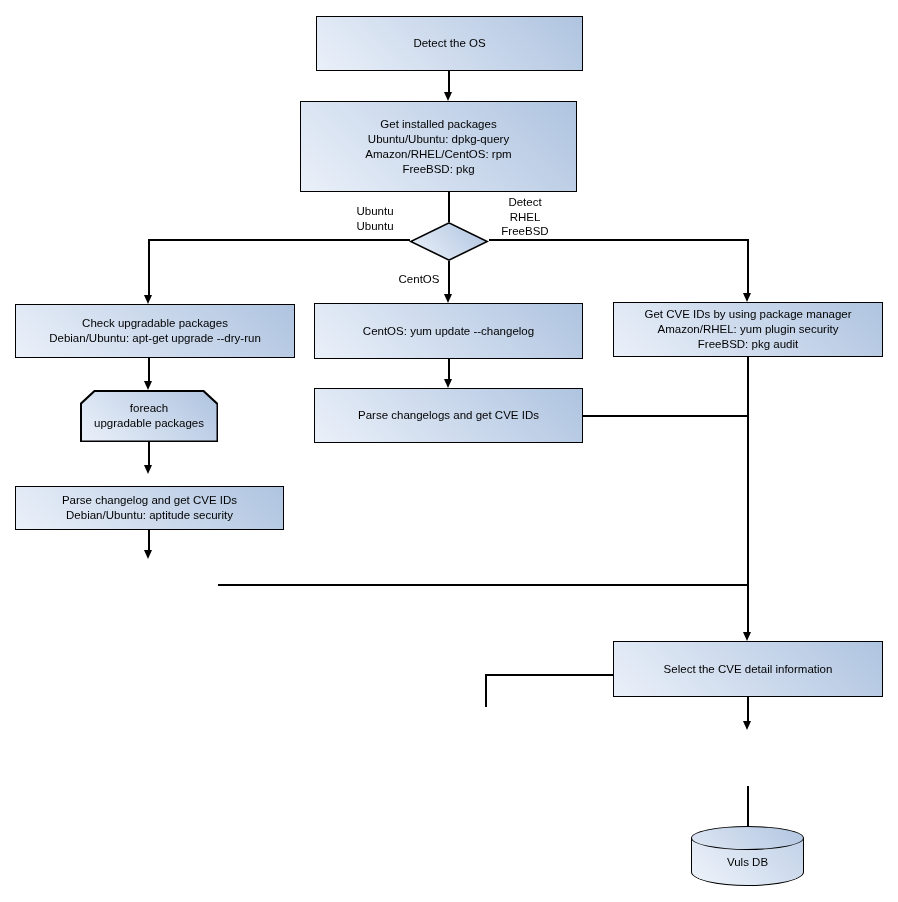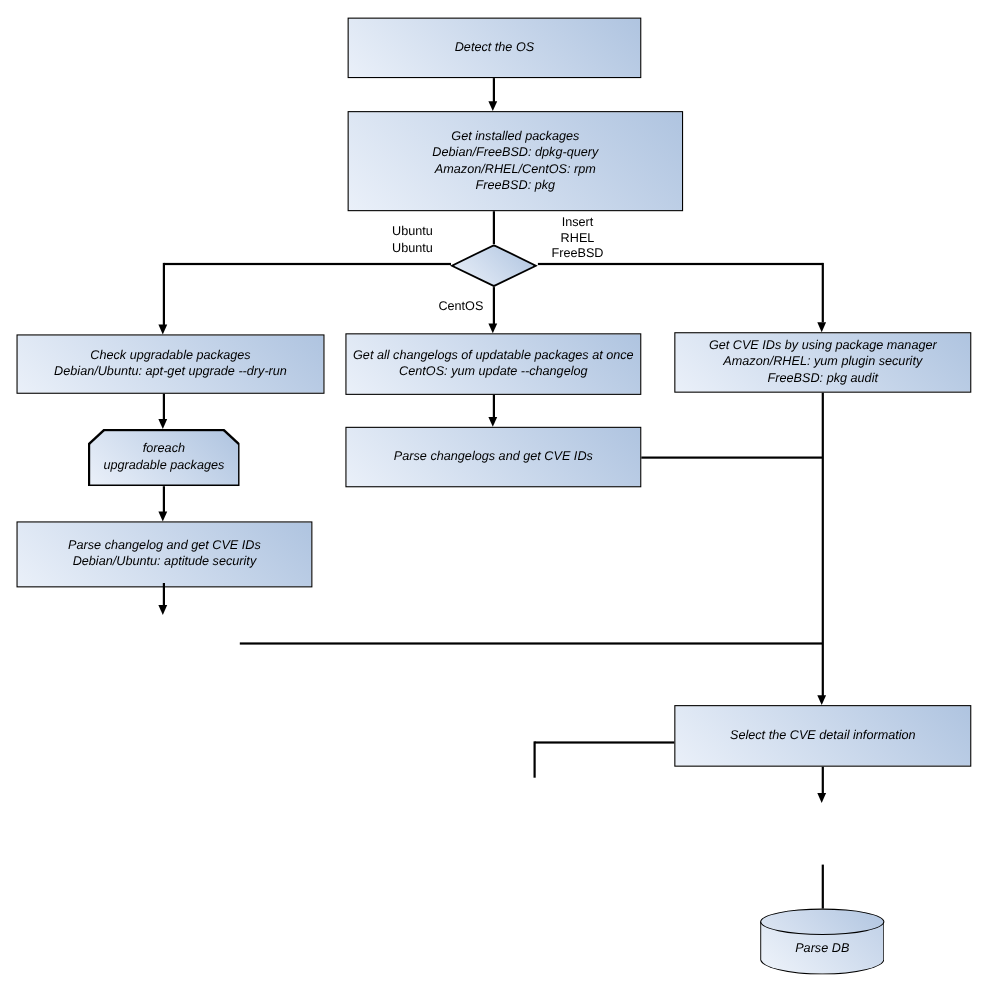--- a/index.html
+++ b/index.html
@@ -6,21 +6,21 @@
   .stage {
     position:relative; width:898px; height:902px; background:#ffffff;
     font-family:"Liberation Sans","DejaVu Sans",sans-serif;
     font-size:11.5px; color:#000; overflow:hidden;
   }
   .node {
     position:absolute; display:flex; flex-direction:column;
     align-items:center; justify-content:center; text-align:center;
     line-height:15px; box-sizing:border-box;
   }
-  .tl { white-space:nowrap; position:relative; z-index:2;font-style:italic; }
+  .tl { white-space:nowrap; position:relative; z-index:2; }
   .box {
     background:linear-gradient(45deg,#eaf0f9 0%,#afc4e0 100%);
     border:1.5px solid #000;
   }
   
   .shape-border { position:absolute; inset:0; background:#000; z-index:0; }
   .shape-fill  { position:absolute; inset:1.5px;
                  background:linear-gradient(45deg,#eaf0f9 0%,#afc4e0 100%); z-index:1; }
   .diamond .shape-border { clip-path:polygon(50% 0,100% 50%,50% 100%,0 50%); }
   .diamond .shape-fill   { inset:1.8px 3.6px; clip-path:polygon(50% 0,100% 50%,50% 100%,0 50%); }
@@ -47,65 +47,64 @@
 </style>
 </head>
 <body>
 
 <div class="stage">
 
   <div class="node box" style="left:316px;top:16px;width:267px;height:55px">
     <div class="tl">Detect the OS</div>
   </div>
 
-  <div class="node box" style="left:316px;top:101px;width:305px;height:91px">
+  <div class="node box" style="left:300px;top:101px;width:277px;height:91px">
     <div class="tl">Get installed packages</div>
-    <div class="tl">Debian/FreeBSD: dpkg-query</div>
+    <div class="tl">Ubuntu/Ubuntu: dpkg-query</div>
     <div class="tl">Amazon/RHEL/CentOS: rpm</div>
     <div class="tl">FreeBSD: pkg</div>
   </div>
 
   <div class="node diamond" style="left:409px;top:222px;width:80px;height:39px">
     <div class="shape-border"></div>
     <div class="shape-fill"></div>
   </div>
 
   <div class="elabel" style="left:345px;top:204px;width:60px">
     <div>Ubuntu</div>
     <div>Ubuntu</div>
   </div>
   <div class="elabel" style="left:494px;top:195px;width:62px">
-    <div>Insert</div>
+    <div>Detect</div>
     <div>RHEL</div>
     <div>FreeBSD</div>
   </div>
   <div class="elabel" style="left:394px;top:272px;width:50px">
     <div>CentOS</div>
   </div>
 
   <div class="node box" style="left:15px;top:304px;width:280px;height:54px">
     <div class="tl">Check upgradable packages</div>
     <div class="tl">Debian/Ubuntu: apt-get upgrade --dry-run</div>
   </div>
 
   <div class="node loop-start" style="left:80px;top:390px;width:138px;height:52px">
     <div class="shape-border"></div>
     <div class="shape-fill"></div>
     <div class="tl">foreach</div>
     <div class="tl">upgradable packages</div>
   </div>
 
-  <div class="node box" style="left:15px;top:474px;width:269px;height:60px">
+  <div class="node box" style="left:15px;top:486px;width:269px;height:44px">
     <div class="tl">Parse changelog and get CVE IDs</div>
     <div class="tl">Debian/Ubuntu: aptitude security</div>
   </div>
 
 
   <div class="node box" style="left:314px;top:303px;width:269px;height:56px">
-    <div class="tl">Get all changelogs of updatable packages at once</div>
     <div class="tl">CentOS: yum update --changelog</div>
   </div>
 
   <div class="node box" style="left:613px;top:302px;width:270px;height:55px">
     <div class="tl">Get CVE IDs by using package manager</div>
     <div class="tl">Amazon/RHEL: yum plugin security</div>
     <div class="tl">FreeBSD: pkg audit</div>
   </div>
 
   <div class="node box" style="left:314px;top:388px;width:269px;height:55px">
@@ -114,21 +113,21 @@
 
   <div class="node box" style="left:613px;top:641px;width:270px;height:56px">
     <div class="tl">Select the CVE detail information</div>
   </div>
 
 
 
   <div class="node cyl" style="left:691px;top:826px;width:113px;height:60px">
     <div class="cyl-body"></div>
     <div class="cyl-top"></div>
-    <div class="tl">Parse DB</div>
+    <div class="tl">Vuls DB</div>
   </div>
 
   <div class="vl" style="left:448px;top:71px;height:22px"></div>
   <div class="arrow" style="left:444px;top:92px"></div>
 
   <div class="vl" style="left:448px;top:192px;height:30px"></div>
 
   <div class="hl" style="left:149px;top:239px;width:261px"></div>
   <div class="vl" style="left:148px;top:239px;height:57px"></div>
   <div class="arrow" style="left:144px;top:295px"></div>

